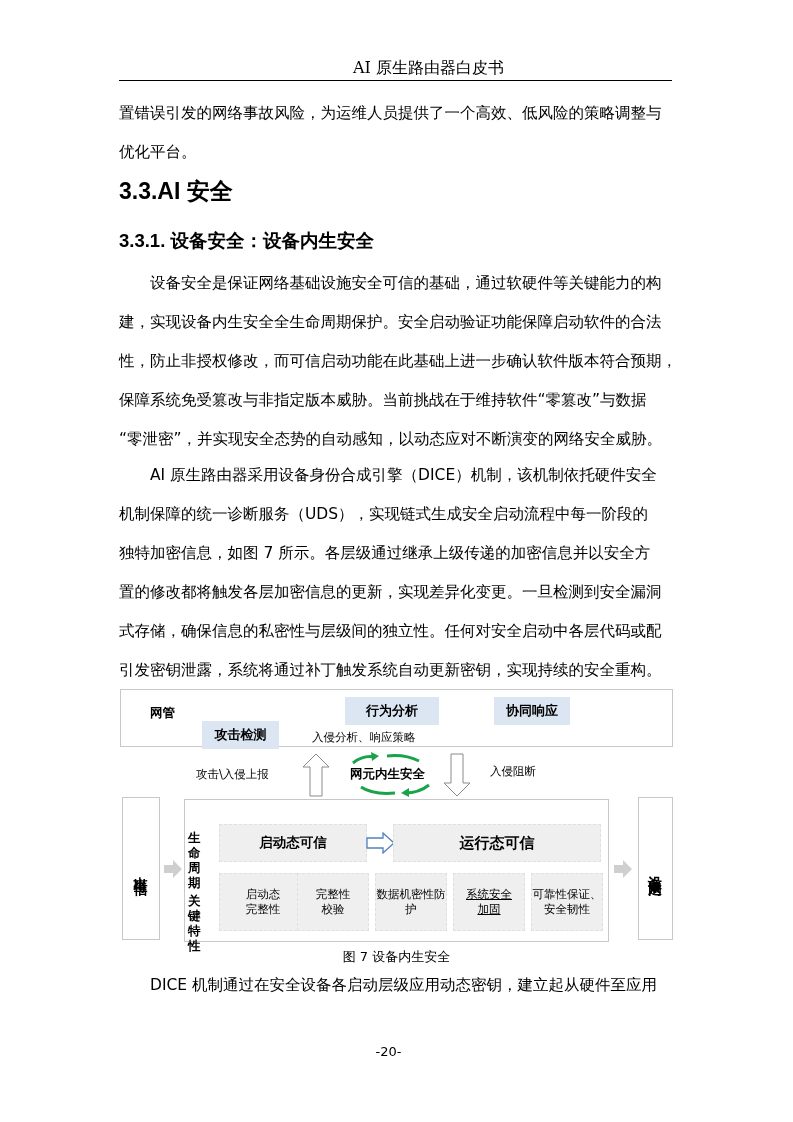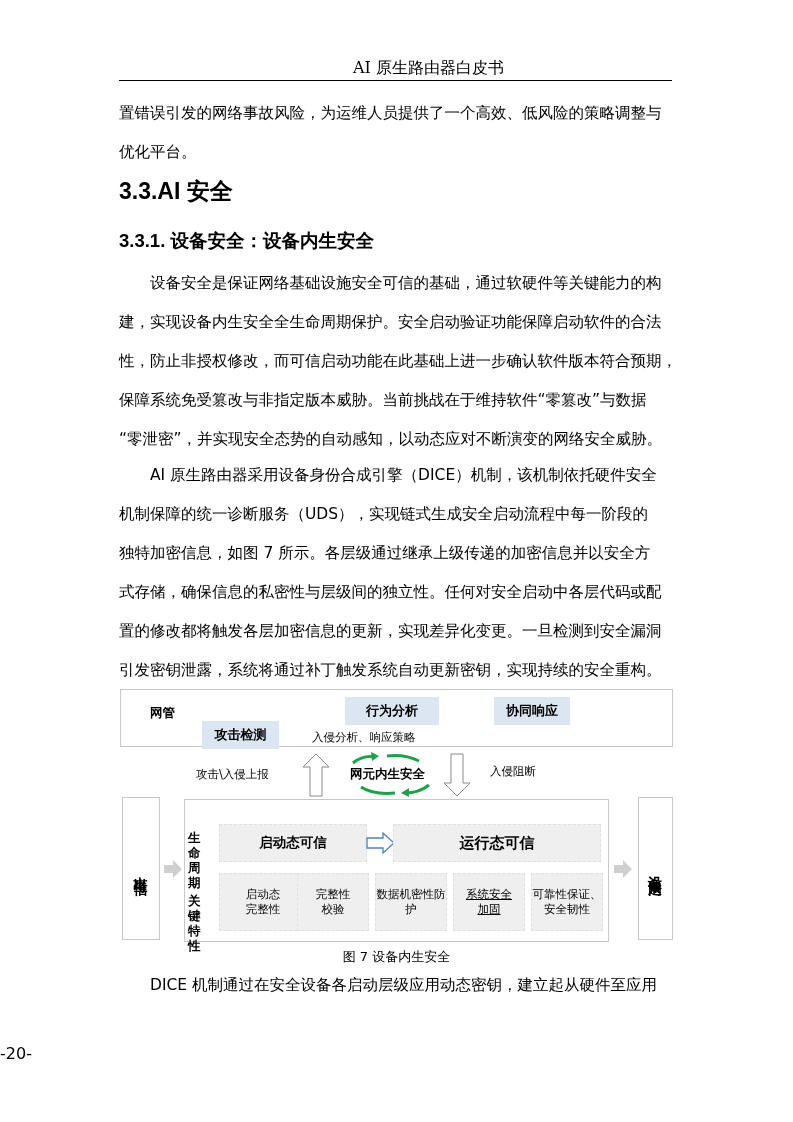--- a/index.html
+++ b/index.html
@@ -15,21 +15,21 @@
   .h3 { left:119px; top:228px; font-size:18.5px; font-weight:bold; font-family:"Liberation Sans", sans-serif; }
 
   
   .box-border { border:1.5px solid #c8c8c8; background:#fff; box-sizing:border-box; }
   .blue-box { background:#dce6f2; font-weight:bold; font-size:13px; display:flex; align-items:center; justify-content:center; }
   .gray-box { background:#efefef; border:1px dashed #e0e0e0; box-sizing:border-box; display:flex; align-items:center; justify-content:center; text-align:center; }
   .label-bold { font-weight:bold; font-size:12.5px; }
   .small { font-size:11.5px; }
   .vert { writing-mode:vertical-rl; text-orientation:upright; font-weight:bold; font-size:14px; letter-spacing:2px; }
   .caption { left:0; width:793px; top:948px; text-align:center; font-size:13px; }
-  .page-num { left:0; width:777px; top:1044px; font-size:16px; }
+  .page-num { left:0; width:777px; top:1044px; text-align:center; font-size:13px; }
 </style>
 </head>
 <body>
 
 <div class="abs header-title">AI 原生路由器白皮书</div>
 <div class="abs header-rule"></div>
 
 <div class="abs para" style="top:94px;">
   <span class="line">置错误引发的网络事故风险，为运维人员提供了一个高效、低风险的策略调整与</span>
   <span class="line">优化平台。</span>
@@ -43,22 +43,22 @@
   <span class="line">建，实现设备内生安全全生命周期保护。安全启动验证功能保障启动软件的合法</span>
   <span class="line">性，防止非授权修改，而可信启动功能在此基础上进一步确认软件版本符合预期，</span>
   <span class="line">保障系统免受篡改与非指定版本威胁。当前挑战在于维持软件“零篡改”与数据</span>
   <span class="line">“零泄密”，并实现安全态势的自动感知，以动态应对不断演变的网络安全威胁。</span>
 </div>
 
 <div class="abs para" style="top:456px;">
   <span class="line">　　AI 原生路由器采用设备身份合成引擎（DICE）机制，该机制依托硬件安全</span>
   <span class="line">机制保障的统一诊断服务（UDS），实现链式生成安全启动流程中每一阶段的</span>
   <span class="line">独特加密信息，如图 7 所示。各层级通过继承上级传递的加密信息并以安全方</span>
+  <span class="line">置的修改都将触发各层加密信息的更新，实现差异化变更。一旦检测到安全漏洞</span>
   <span class="line">式存储，确保信息的私密性与层级间的独立性。任何对安全启动中各层代码或配</span>
-  <span class="line">置的修改都将触发各层加密信息的更新，实现差异化变更。一旦检测到安全漏洞</span>
   <span class="line">引发密钥泄露，系统将通过补丁触发系统自动更新密钥，实现持续的安全重构。</span>
 </div>
 
 <div class="abs" style="left:0;top:0;width:793px;height:1122px;pointer-events:none;">
 
   <div class="abs box-border" style="left:120px;top:689px;width:553px;height:58px;"></div>
   <div class="abs label-bold" style="left:150px;top:705px;">网管</div>
   <div class="abs blue-box" style="left:202px;top:721px;width:77px;height:28px;">攻击检测</div>
   <div class="abs blue-box" style="left:345px;top:697px;width:94px;height:28px;">行为分析</div>
   <div class="abs blue-box" style="left:494px;top:697px;width:76px;height:28px;">协同响应</div>

